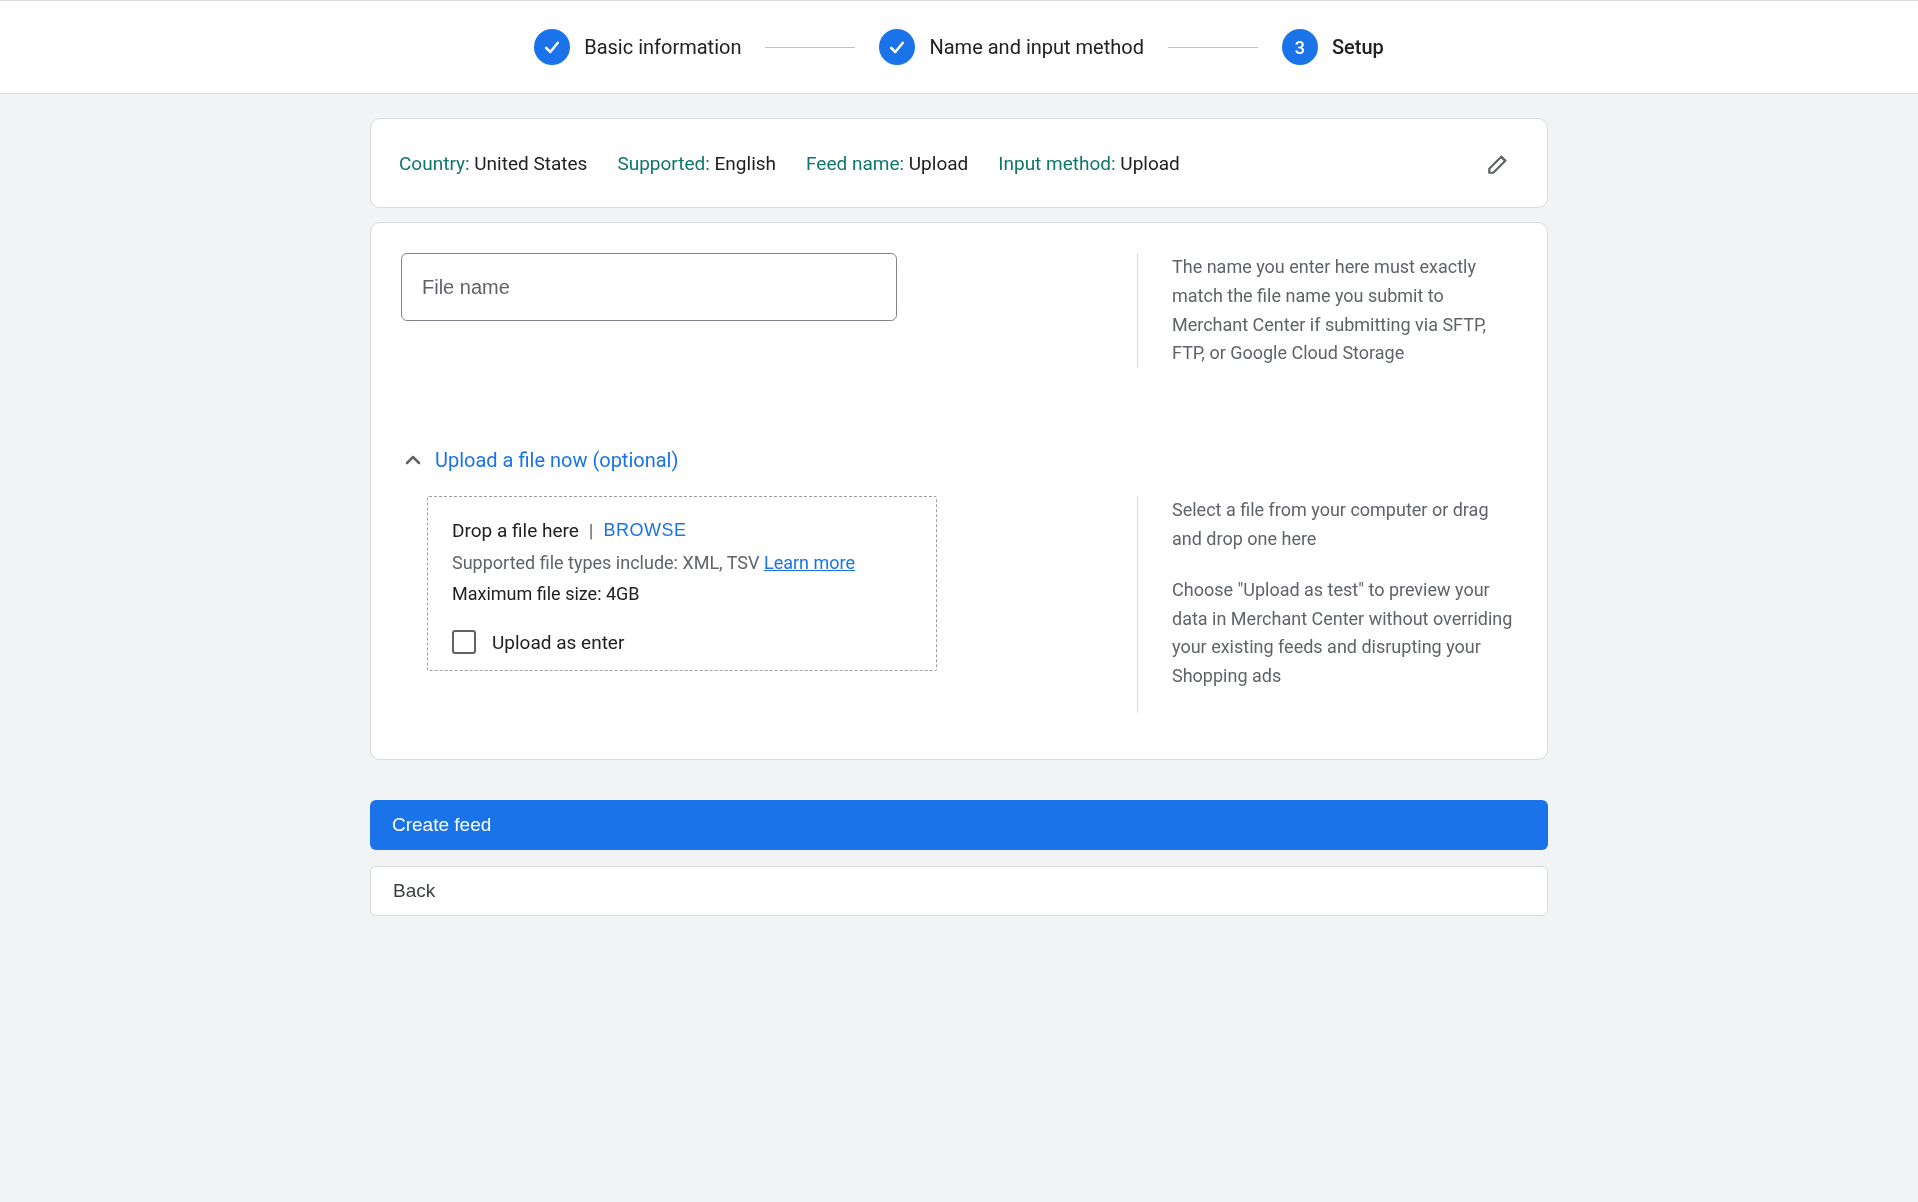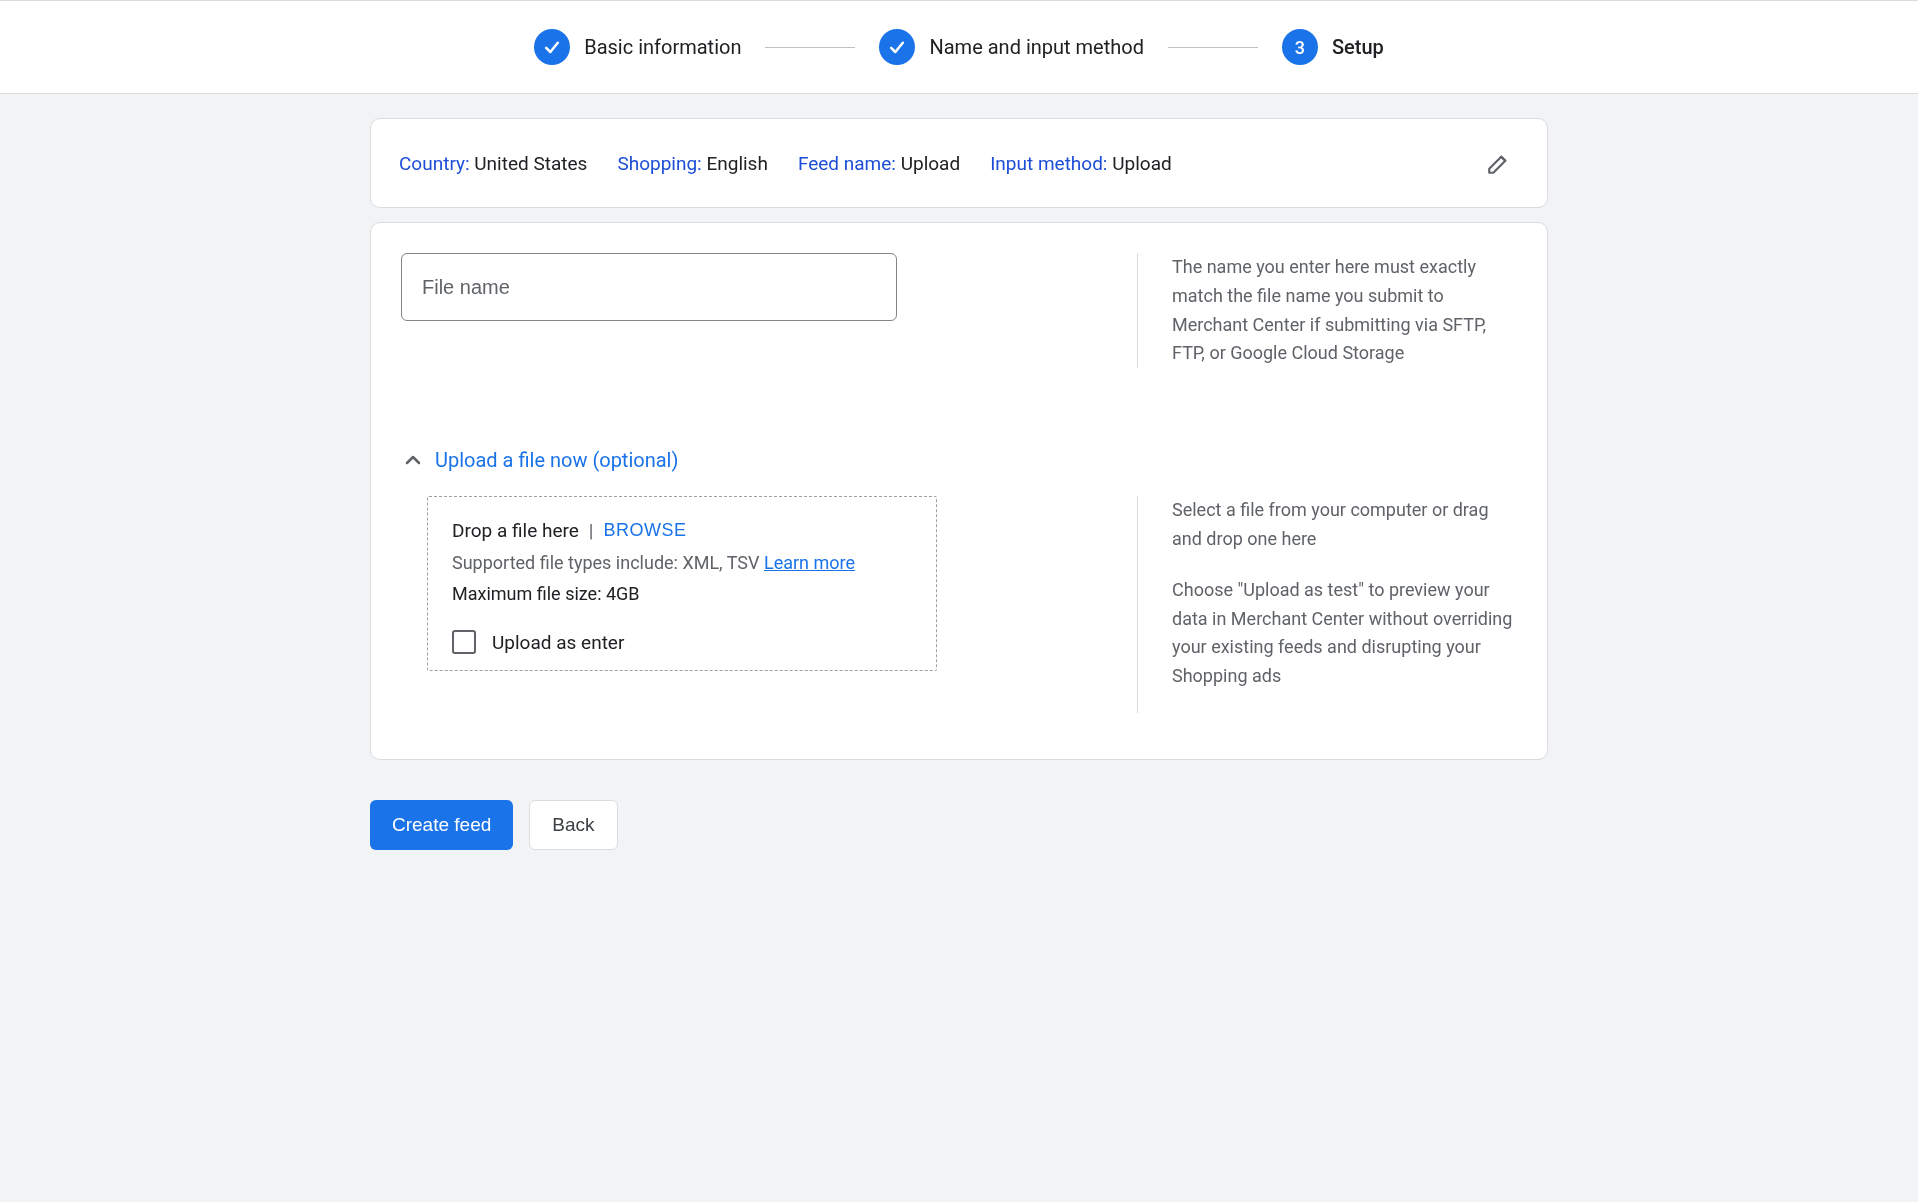--- a/index.html
+++ b/index.html
@@ -59,21 +59,21 @@
     align-items: center;
     justify-content: space-between;
     margin-bottom: 14px;
   }
   .summary-left {
     display: flex;
     flex-wrap: wrap;
     gap: 30px;
     font-size: 19px;
   }
-  .summary-item .lbl { color: #1d4ed8; }
+  .summary-item .lbl { color: #0f766e; }
   .summary-item .val { color: #202124; }
   .edit-btn {
     width: 40px; height: 40px;
     border: none; background: transparent;
     display: flex; align-items: center; justify-content: center;
     cursor: pointer; border-radius: 50%;
     color: #5f6368;
   }
 
   .main-card {
@@ -185,20 +185,21 @@
     display: inline-block;
   }
   .checkbox-label { font-size: 19px; }
 
   .actions {
     max-width: 1210px;
     margin: 28px auto 60px;
     padding: 0 16px;
     display: flex;
     gap: 16px;
+    flex-direction: column;
   }
   .btn {
     height: 50px;
     padding: 0 22px;
     font-size: 19px;
     border-radius: 6px;
     cursor: pointer;
     display: inline-flex;
     align-items: center;
   }
@@ -241,21 +242,21 @@
   </div>
 </div>
 
 <div class="page">
   <div class="card summary-card">
     <div class="summary-left">
       <span class="summary-item">
         <span class="lbl">Country: </span><span class="val">United States</span>
       </span>
       <span class="summary-item">
-        <span class="lbl">Shopping: </span><span class="val">English</span>
+        <span class="lbl">Supported: </span><span class="val">English</span>
       </span>
       <span class="summary-item">
         <span class="lbl">Feed name: </span><span class="val">Upload</span>
       </span>
       <span class="summary-item">
         <span class="lbl">Input method: </span><span class="val">Upload</span>
       </span>
     </div>
     <button class="edit-btn">
       <svg width="26" height="26" viewBox="0 0 24 24" fill="none" stroke="currentColor" stroke-width="2" stroke-linecap="round" stroke-linejoin="round">

